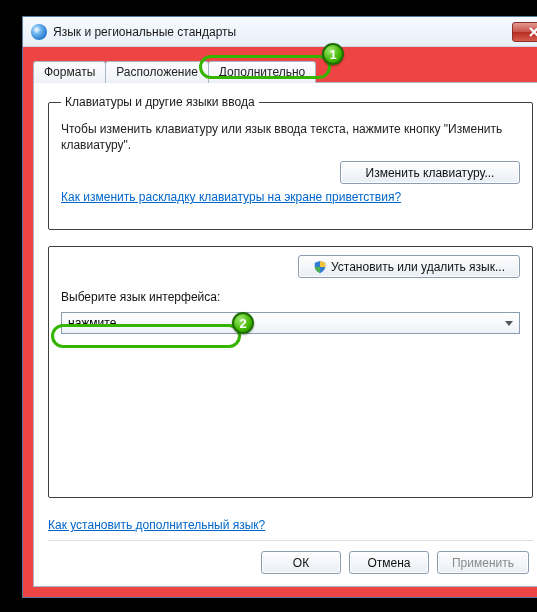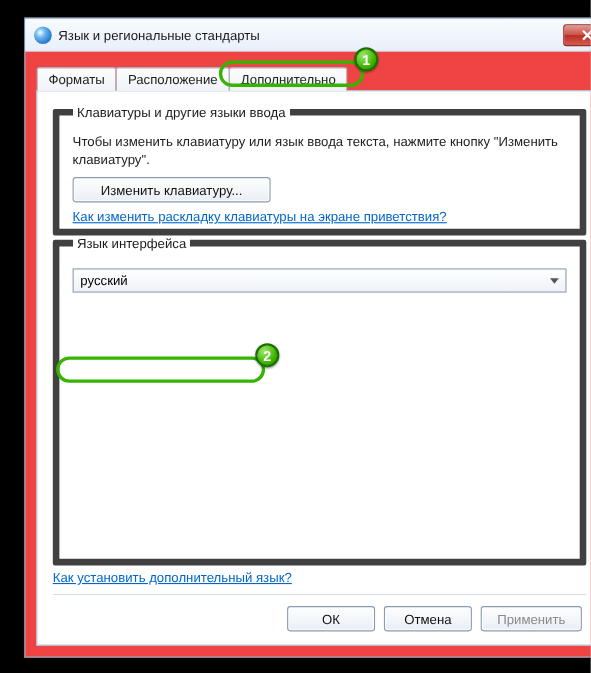--- a/index.html
+++ b/index.html
@@ -26,30 +26,30 @@
   .tab {
     border: 1px solid #a9b7c9; border-bottom: none; background: linear-gradient(#fdfdfe,#eef2f7);
     padding: 3px 10px 4px; border-radius: 3px 3px 0 0; margin-right: -1px; color: #222; cursor: default;
   }
   .tab.active { background: #fff; position: relative; z-index: 3; padding-bottom: 5px; }
   .panel {
     border: 1px solid #a9b7c9; background: #fff; flex: 1; margin-top: -1px; padding: 12px 14px 10px 14px;
     display: flex; flex-direction: column;
   }
   fieldset {
-    border: 6px solid #404040; border-radius: 2px; padding: 8px 12px 4px 12px; margin: 0 0 0 0;
+    border: 1px solid #404040; border-radius: 2px; padding: 8px 12px 25px 12px; margin: 0 0 16px 0;
   }
   legend { padding: 0 4px; color: #1a1a1a; }
   .desc { color: #222; line-height: 1.35; margin: 4px 0 8px 0; }
   .btn {
     display: inline-flex; align-items: center; justify-content: center;
     background: linear-gradient(#fefefe,#e9eef5); border: 1px solid #8a9bb2; border-radius: 3px;
     padding: 3px 14px; min-height: 23px; box-shadow: 0 0 0 1px #fff inset; color: #111; cursor: default;
   }
-  .btn-row-right { display: flex; }
+  .btn-row-right { display: flex; justify-content: flex-end; }
   .link { color: #0066cc; text-decoration: underline; cursor: pointer; display: inline-block; margin-top: 6px; }
   .lang-select {
     width: 100%; height: 22px; border: 1px solid #8a9bb2; background: linear-gradient(#fff,#eef2f7);
     display: flex; align-items: center; padding: 0 6px; justify-content: space-between; margin-top: 8px;
   }
   .chev { width: 0; height: 0; border-left: 4px solid transparent; border-right: 4px solid transparent; border-top: 5px solid #555; }
   .footer { display: flex; justify-content: flex-end; gap: 8px; padding: 10px 4px 2px; border-top: 1px solid #d6dee8; margin-top: auto; }
   .ftr-btn { min-width: 80px; }
   .ftr-btn.disabled { color: #8a8a8a; }
   .shield { width: 14px; height: 14px; margin-right: 4px; }
@@ -93,23 +93,33 @@
       <fieldset>
         <legend>Клавиатуры и другие языки ввода</legend>
         <div class="desc">Чтобы изменить клавиатуру или язык ввода текста, нажмите кнопку "Изменить клавиатуру".</div>
         <div class="btn-row-right">
           <div class="btn" style="min-width:180px">Изменить клавиатуру...</div>
         </div>
         <span class="link">Как изменить раскладку клавиатуры на экране приветствия?</span>
       </fieldset>
 
       <fieldset style="flex:1; display:flex; flex-direction:column;">
-        <legend>Язык интерфейса</legend>
+        <div class="btn-row-right">
+          <div class="btn" style="min-width:220px">
+            <svg class="shield" viewBox="0 0 16 16">
+              <path d="M8 1 L14 3 V8 C14 12 8 15 8 15 C8 15 2 12 2 8 V3 Z" fill="#2f7dd1"></path>
+              <path d="M8 1 L14 3 V8 H8 Z" fill="#f5c43a"></path>
+              <path d="M8 8 H2 V8 C2 12 8 15 8 15 Z" fill="#4bb04f"></path>
+            </svg>
+            <span>Установить или удалить язык...</span>
+          </div>
+        </div>
+        <div style="margin-top:12px" class="field-label">Выберите язык интерфейса:</div>
         <div class="lang-select">
-          <span>русский</span>
+          <span>нажмите</span>
           <span class="chev"></span>
         </div>
         <div class="spacer"></div>
       </fieldset>
 
       <span class="link" style="margin:4px 0 8px 0">Как установить дополнительный язык?</span>
 
       <div class="footer">
         <div class="btn ftr-btn">ОК</div>
         <div class="btn ftr-btn">Отмена</div>

